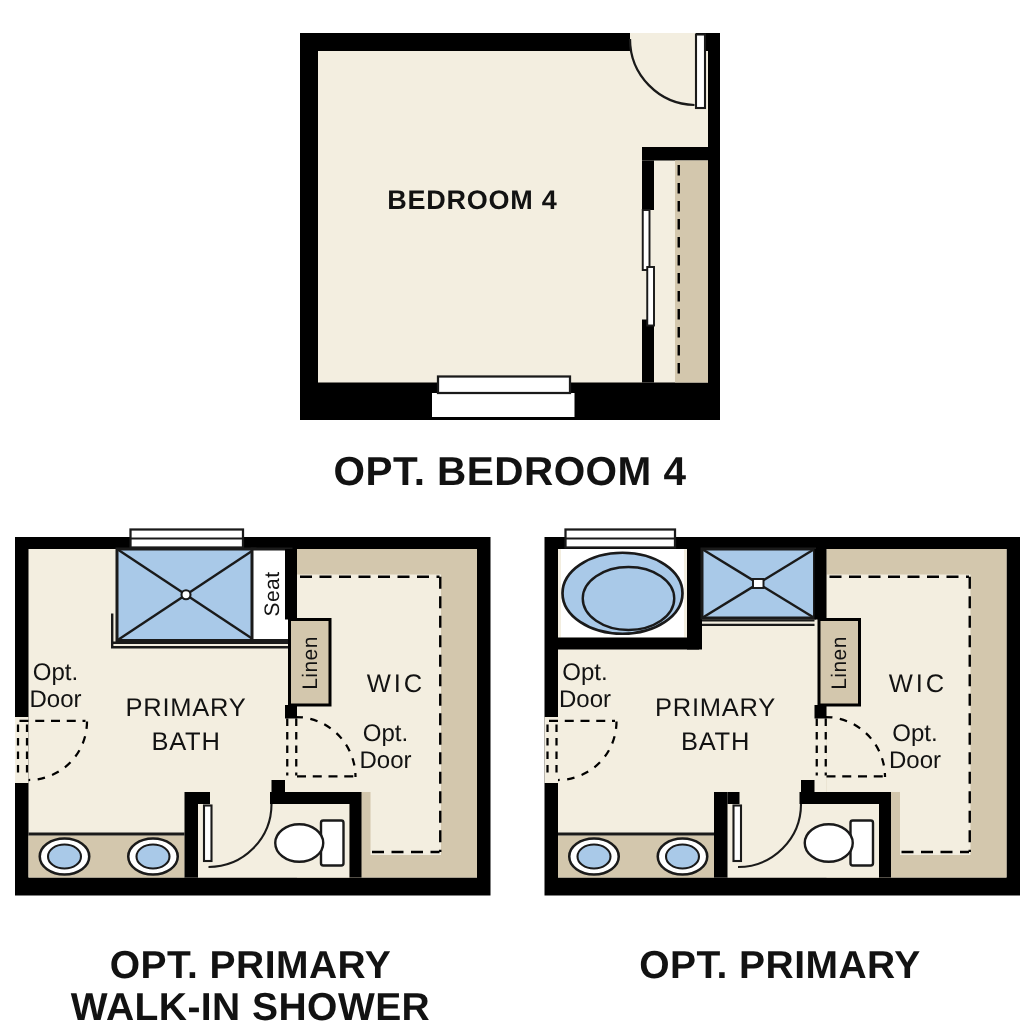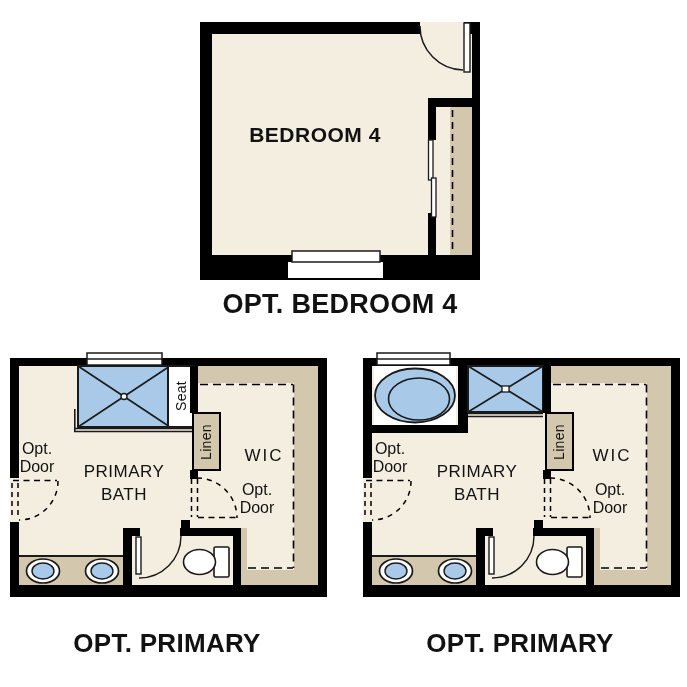--- a/index.html
+++ b/index.html
@@ -9,21 +9,21 @@
   html,body{margin:0;padding:0;}
   body{
     width:687px;height:687px;position:relative;background:var(--bg);
     font-family:"Liberation Sans", sans-serif;color:var(--text);
     overflow:hidden;
   }
   .plan{position:absolute;}
   .plan svg{position:absolute;left:0;overflow:visible;display:block;}
   .lbl{position:absolute;text-align:center;white-space:nowrap;}
   .room-lbl{font-weight:normal;font-size:17px;line-height:22.5px;letter-spacing:.5px;}
-  .big-lbl{font-weight:bold;font-size:21px;letter-spacing:.5px;}
+  .big-lbl{font-weight:bold;font-size:18px;letter-spacing:.5px;}
   .small-lbl{font-size:16px;line-height:17.5px;}
   .wic-lbl{font-size:17px;letter-spacing:2px;}
   .rot-lbl{font-size:14px;letter-spacing:.3px;transform:rotate(-90deg);transform-origin:center;width:60px;height:16px;line-height:16px;}
   .title{position:absolute;text-align:center;font-weight:bold;font-size:26px;line-height:28px;letter-spacing:.3px;}
   .title-bedroom{font-size:27px;}
   
   .wall{fill:var(--wall);}
   .floor{fill:var(--floor);}
   .tan{fill:var(--tan);}
   .white{fill:#ffffff;}
@@ -59,21 +59,21 @@
 
     <g>
       <rect class="white" x="88" y="240" width="95" height="16"></rect>
       <rect class="outl-white" stroke-width="1.5" x="92" y="229" width="88" height="11"></rect>
     </g>
   </svg>
   <div class="lbl big-lbl" style="left:15px;top:101px;width:200px;">
     <span>BEDROOM 4</span>
   </div>
 </div>
-<div class="title title-bedroom" style="left:190px;top:290px;width:300px;">
+<div class="title title-bedroom" style="left:190px;top:300px;width:300px;">
   <span>OPT. BEDROOM 4</span>
 </div>
 
 <div class="plan" style="left:10px;top:358px;width:317px;height:239px;">
   <svg width="317" height="245" viewBox="0 -6 317 245" style="top:-6px;">
     <rect class="wall" x="0" y="0" width="317" height="239"></rect>
     <rect class="floor" x="9" y="8" width="299" height="219"></rect>
     <rect class="tan" x="188" y="8" width="120" height="219"></rect>
     <polygon class="floor" points="188,25 284,25 284,212 237,212 237,170 188,170"></polygon>
 
@@ -157,20 +157,21 @@
   </div>
   <div class="lbl rot-lbl" style="left:141px;top:30px;">
     <span>Seat</span>
   </div>
   <div class="lbl rot-lbl" style="left:166px;top:76px;">
     <span>Linen</span>
   </div>
 </div>
 <div class="title" style="left:16px;top:629px;width:302px;">
   <span>OPT. PRIMARY</span><br>
+  <span>WALK-IN SHOWER</span>
 </div>
 
 <div class="plan" style="left:363px;top:358px;width:317px;height:239px;">
   <svg width="317" height="245" viewBox="0 -6 317 245" style="top:-6px;">
     <rect class="wall" x="0" y="0" width="317" height="239"></rect>
     <rect class="floor" x="9" y="8" width="299" height="219"></rect>
     <rect class="tan" x="188" y="8" width="120" height="219"></rect>
     <polygon class="floor" points="188,25 284,25 284,212 237,212 237,170 188,170"></polygon>
 
     <g>

